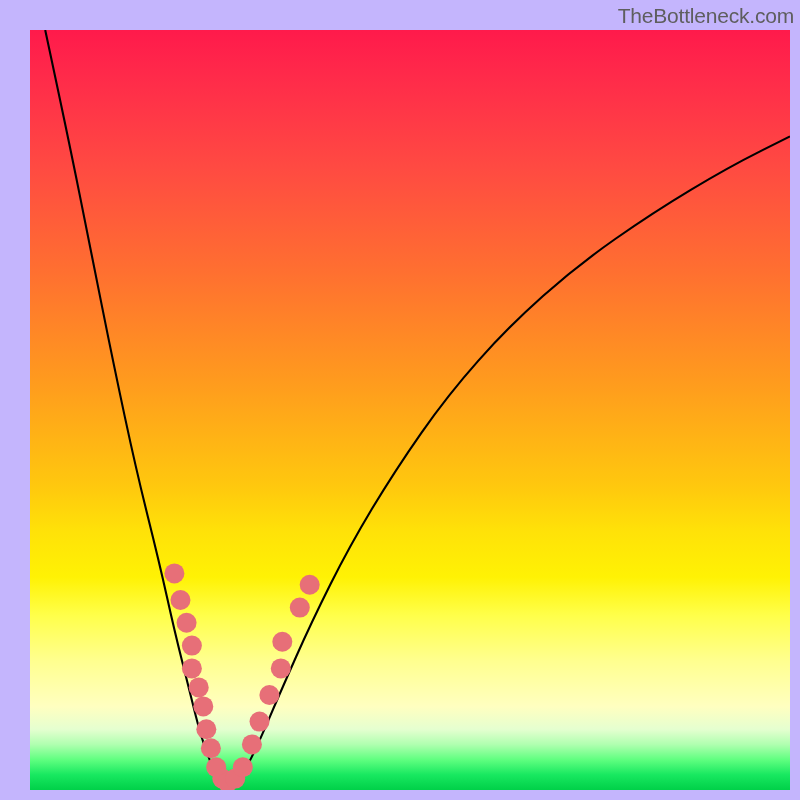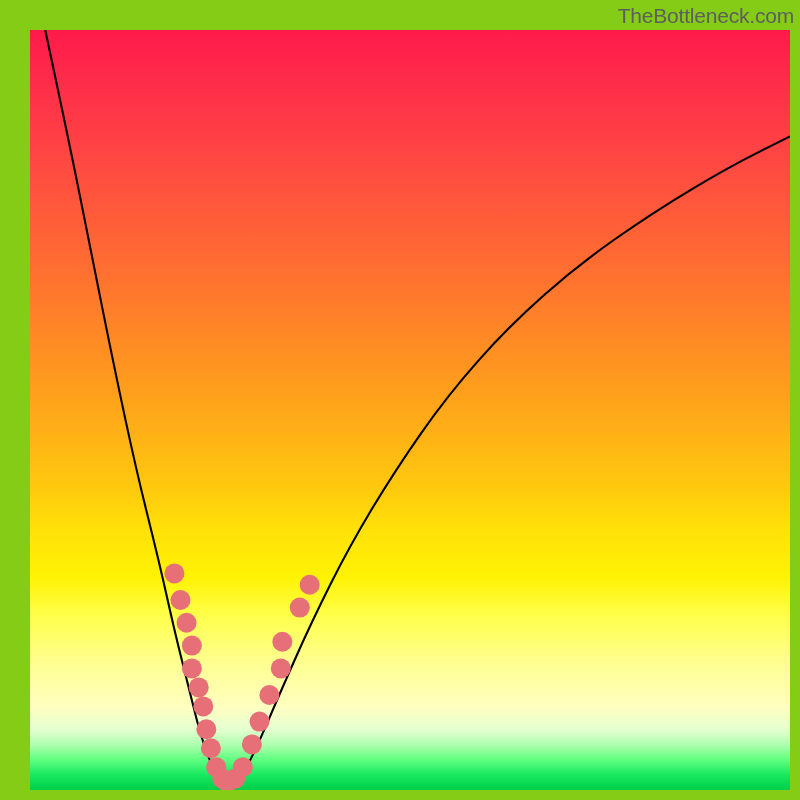--- a/index.html
+++ b/index.html
@@ -8,21 +8,21 @@
     width: 800px;
     height: 800px;
     overflow: hidden;
     background: #000;
     font-family: Arial, Helvetica, sans-serif;
   }
   .frame {
     position: relative;
     width: 800px;
     height: 800px;
-    background: #84cc16;
+    background: #c4b5fd;
   }
   .plot-area {
     position: absolute;
     left: 30px;
     top: 30px;
     width: 760px;
     height: 760px;
     background: linear-gradient(to bottom,
       #ff1a4b 0%,
       #ff2a4a 6%,

